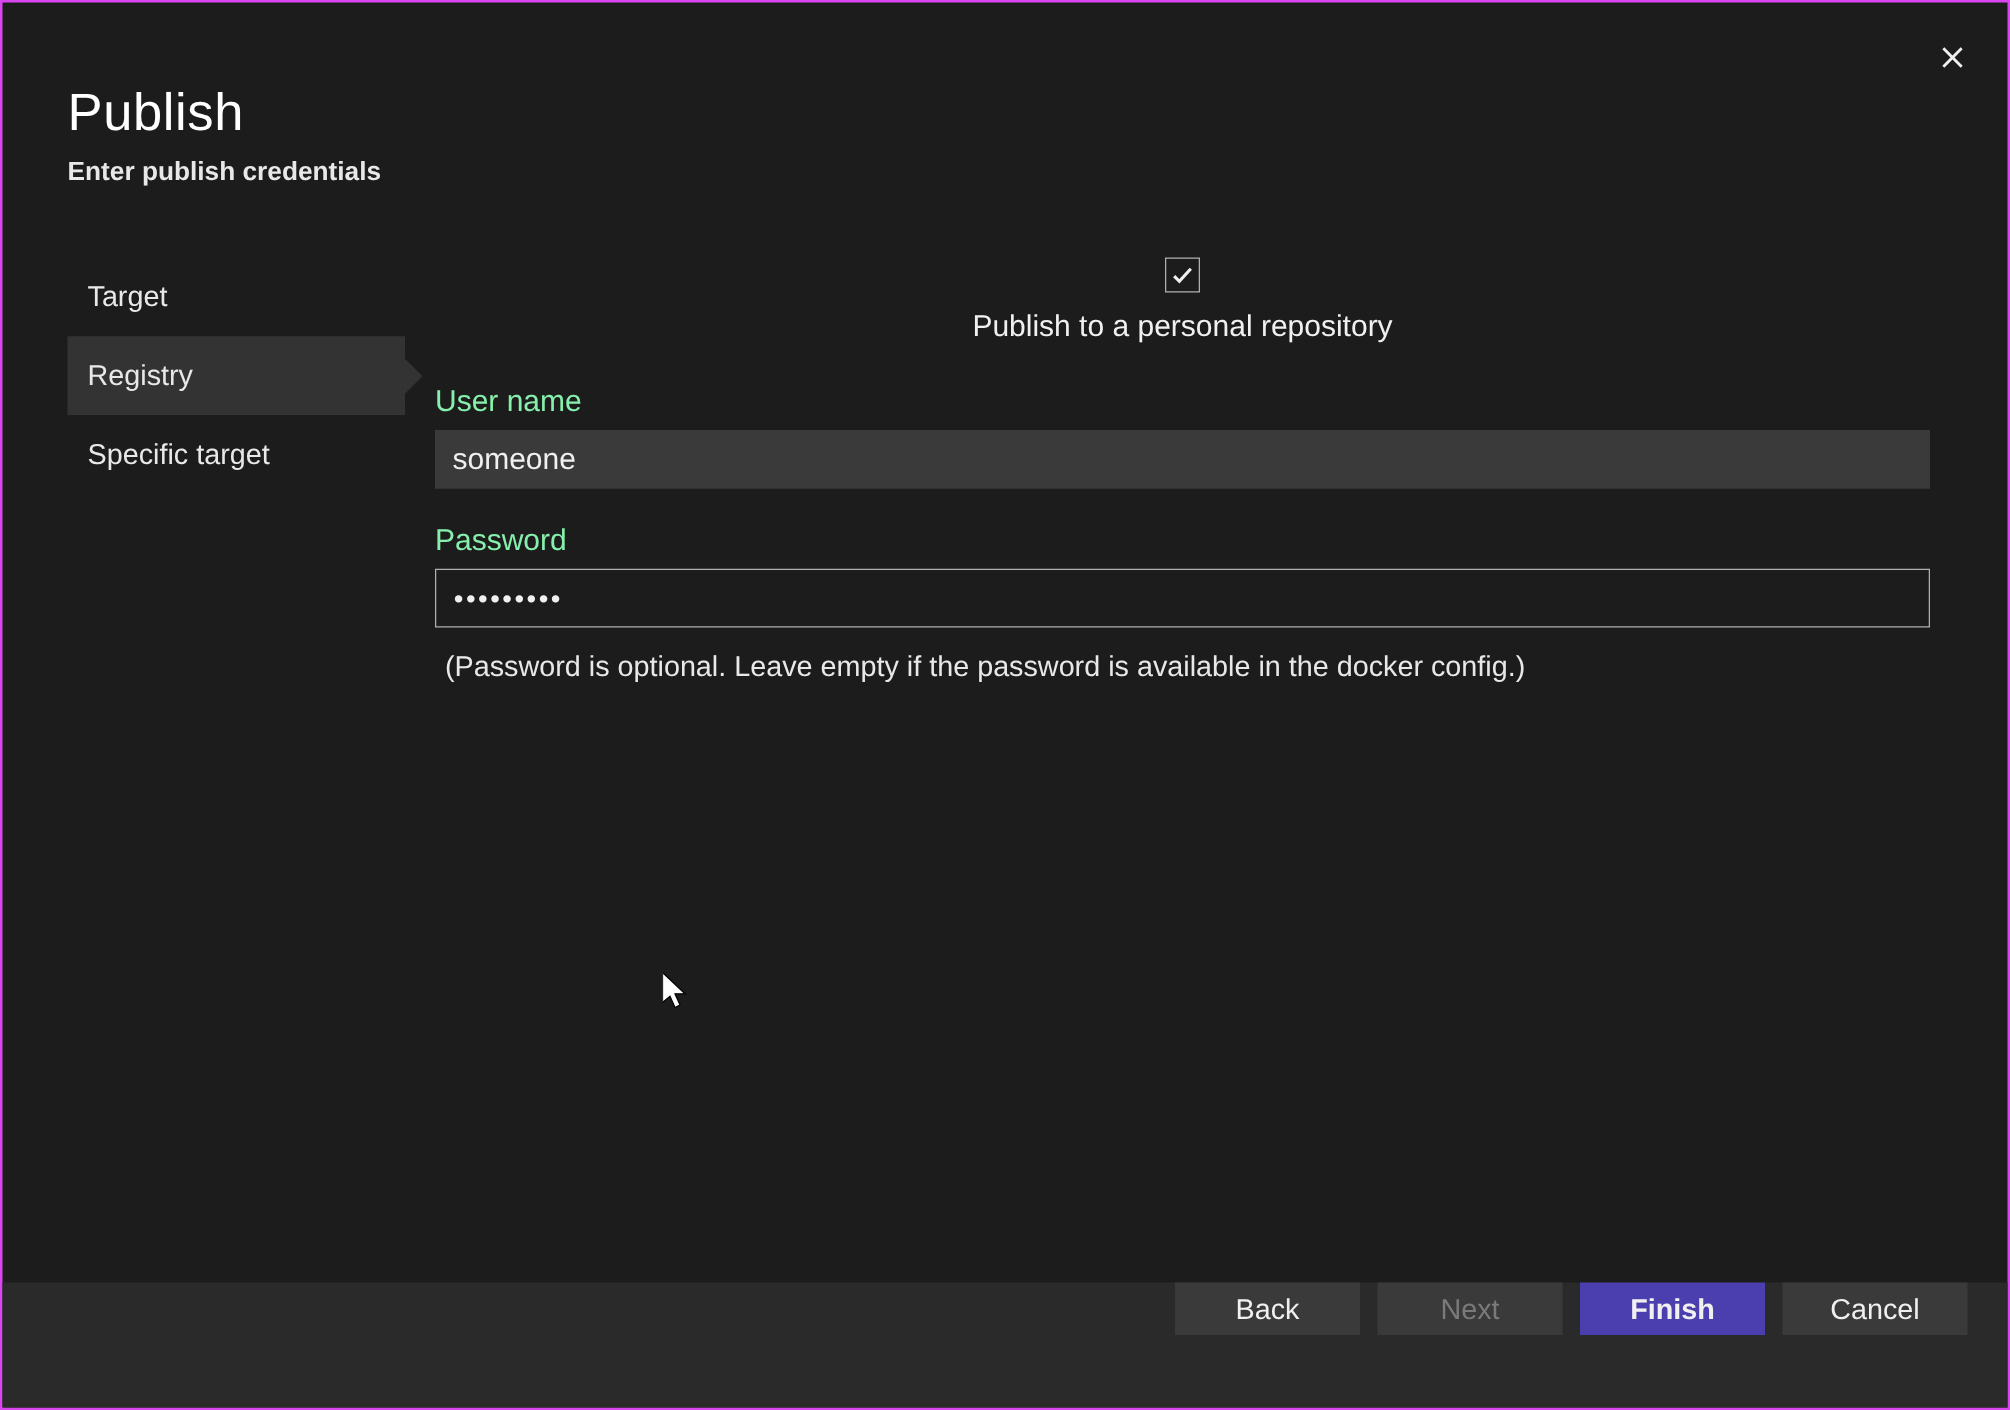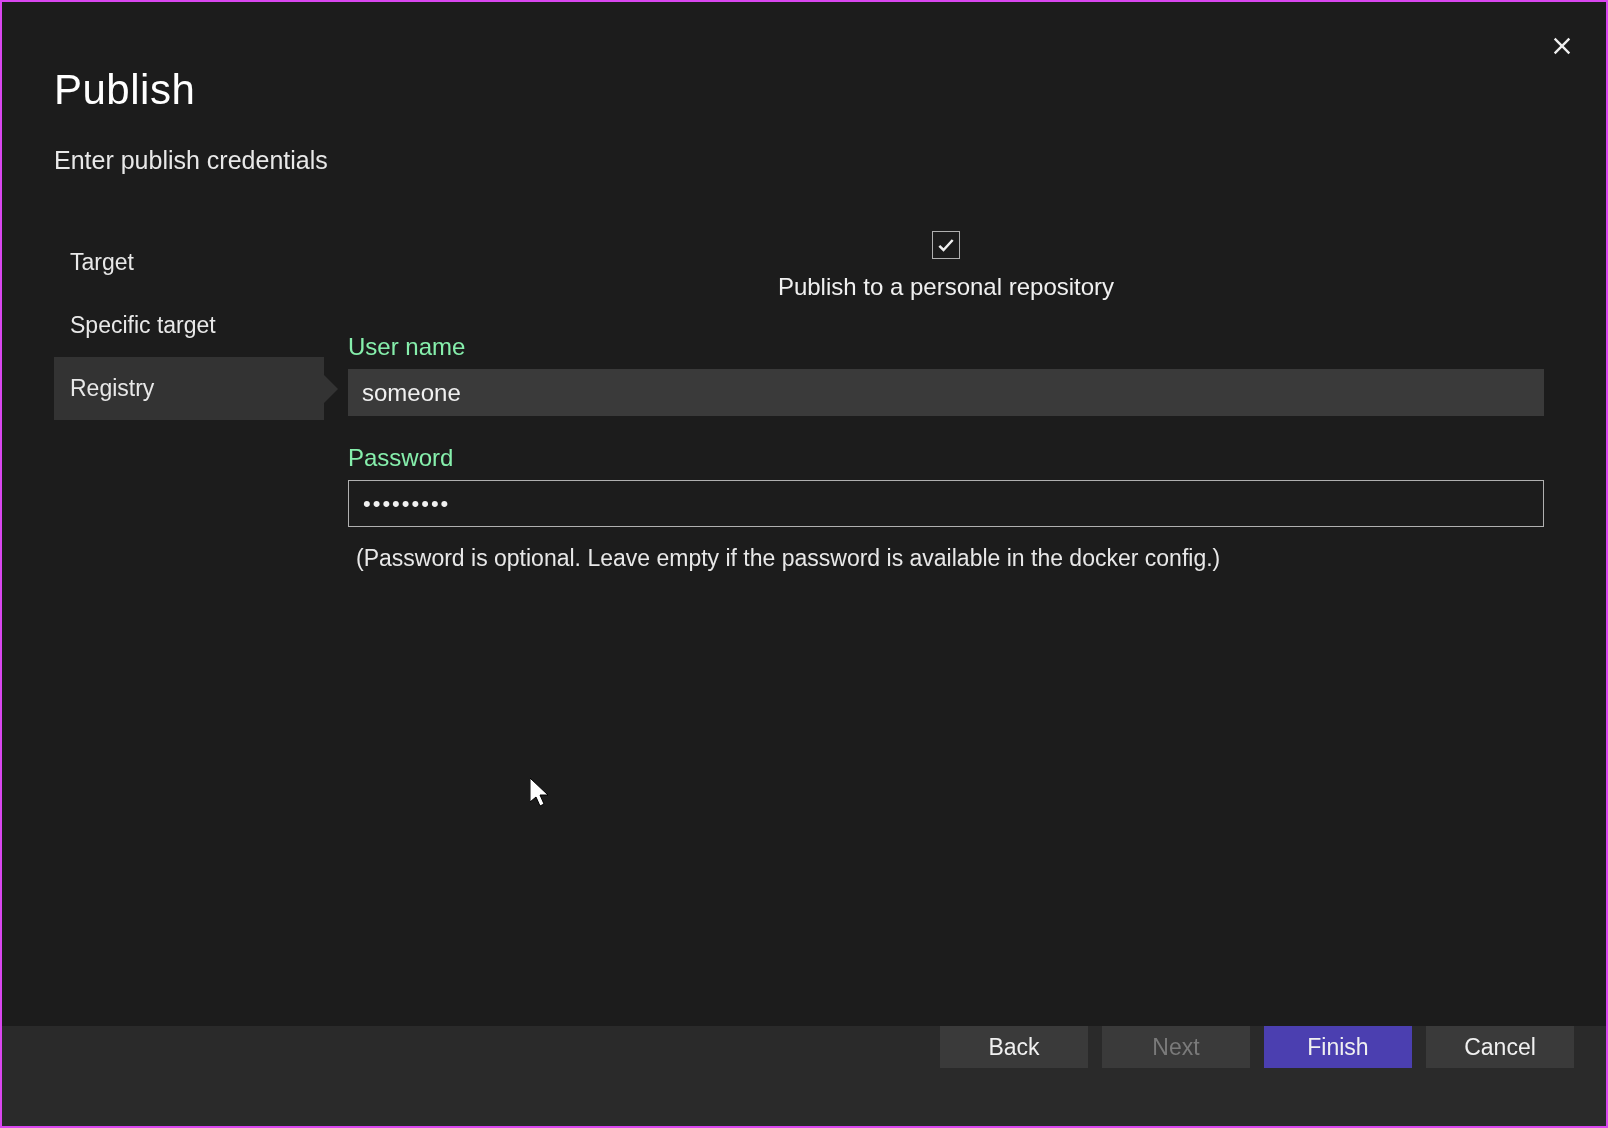--- a/index.html
+++ b/index.html
@@ -43,23 +43,23 @@
   .header {
     padding: 64px 52px 0 52px;
   }
   .header h1 {
     font-size: 42px;
     font-weight: 400;
     letter-spacing: 0.5px;
     color: #ffffff;
   }
   .subtitle {
-    font-size: 25px;
-    font-weight: 400;
-    margin-top: 32px;
+    font-size: 21px;
+    font-weight: 700;
+    margin-top: 12px;
     color: #e8e8e8;
   }
   .body {
     flex: 1;
     display: flex;
     padding: 56px 52px 0 52px;
   }
   .sidebar {
     width: 270px;
     flex-shrink: 0;
@@ -170,20 +170,21 @@
     font-size: 23px;
     color: #f0f0f0;
     background: #3a3a3a;
     border: none;
     cursor: pointer;
     padding: 0 20px;
     font-family: inherit;
   }
   .btn.primary {
     background: #4b3fb0;
+    font-weight: bold;
   }
   .btn.disabled {
     color: #7a7a7a;
     cursor: default;
   }
   .cursor {
     position: absolute;
     left: 528px;
     top: 776px;
     width: 24px;
@@ -206,25 +207,25 @@
   <div class="header">
     <h1>Publish</h1>
     <div class="subtitle">Enter publish credentials</div>
   </div>
 
   <div class="body">
     <div class="sidebar">
       <div class="sidebar-item">
         <span>Target</span>
       </div>
+      <div class="sidebar-item active">
+        <span>Registry</span>
+      </div>
       <div class="sidebar-item">
         <span>Specific target</span>
-      </div>
-      <div class="sidebar-item active">
-        <span>Registry</span>
       </div>
     </div>
 
     <div class="content">
       <div class="checkbox-row">
         <div class="checkbox">
           <svg viewBox="0 0 24 24">
             <polyline points="4,13 9,18 20,6"></polyline>
           </svg>
         </div>

